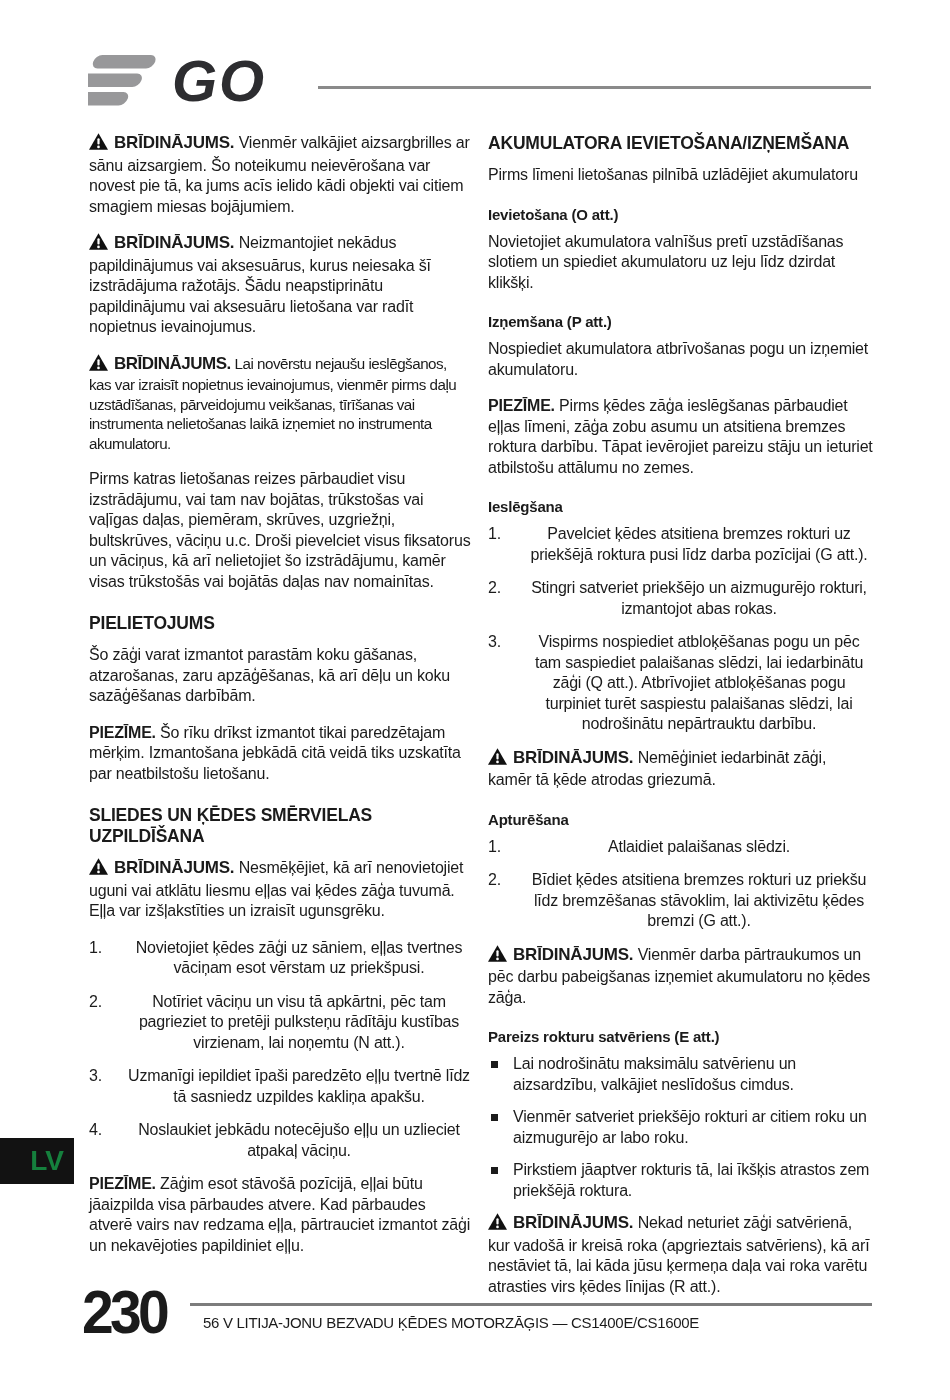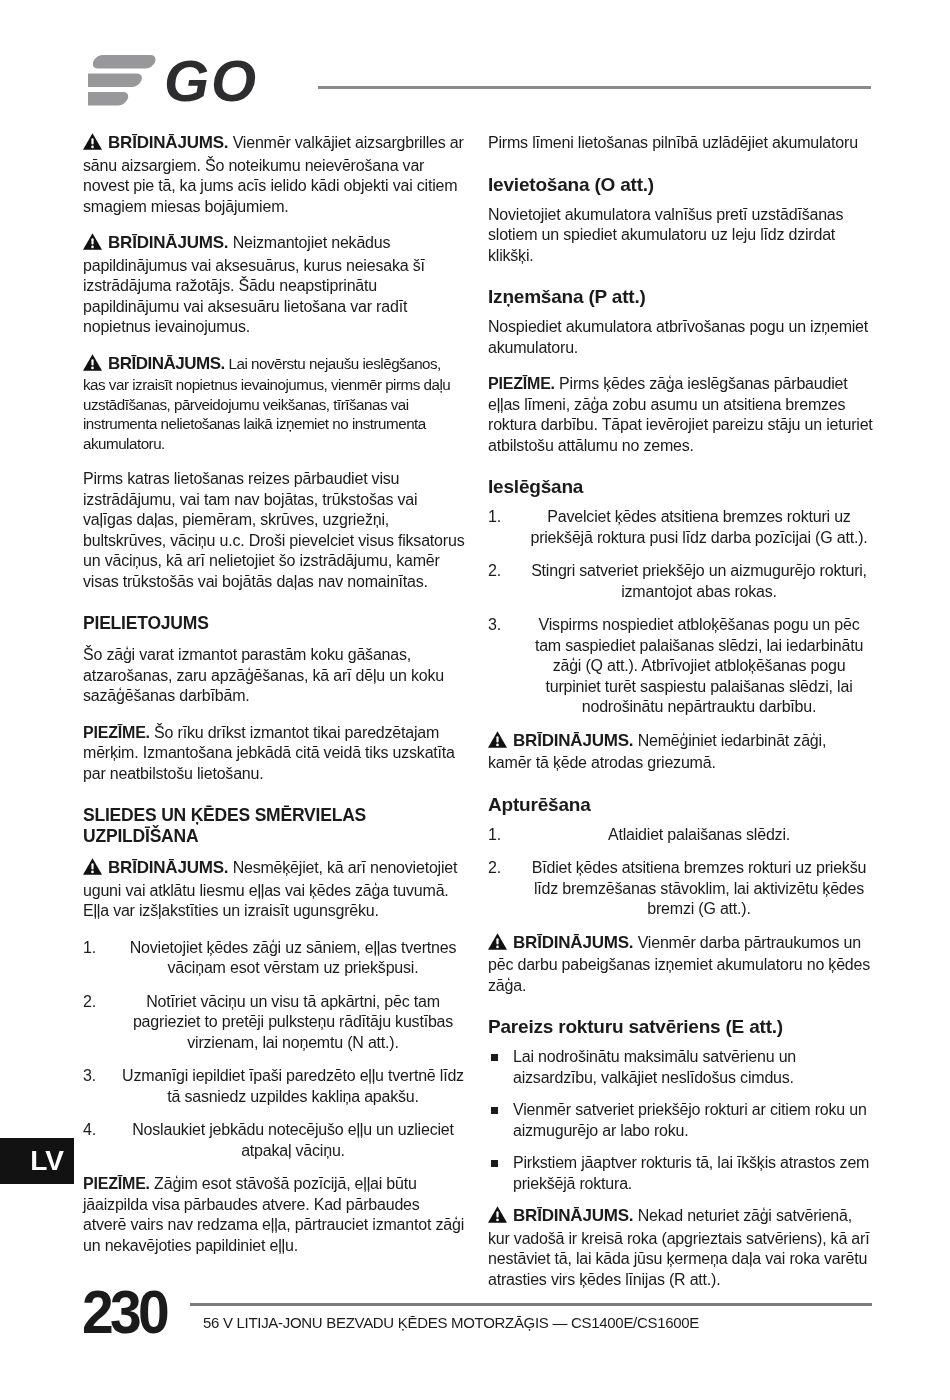--- a/index.html
+++ b/index.html
@@ -6,36 +6,36 @@
   .page{
     position:relative;
     width:950px;height:1400px;
     background:#ffffff;
     font-family:"Liberation Sans",sans-serif;
     color:#1b1b1b;
     overflow:hidden;
     margin:0 auto;
   }
   
-  .logo{position:absolute;left:88px;top:54px;display:flex;align-items:center;}
+  .logo{position:absolute;left:88px;top:54px;display:flex;align-items:center;gap:8px;}
   .logo-bars{display:block;}
   .logo-go{
     font-size:58px;font-weight:700;font-style:italic;line-height:48px;
     letter-spacing:2px;color:#2d2d30;transform:scaleY(.98);
   }
   .header-rule{position:absolute;left:318px;top:86px;width:553px;height:3px;background:#8a8a8a;}
   
   .col{position:absolute;top:133px;}
-  .col-left{left:83px;width:383px;}
+  .col-left{left:89px;width:383px;}
   .col-right{left:488px;width:385px;}
   .col p{margin:0 0 16px;font-size:16px;line-height:20.5px;letter-spacing:-0.2px;}
   .col p.tight{font-size:15.2px;line-height:19.5px;letter-spacing:-0.5px;}
   .h-section{font-weight:700;font-size:17.5px;letter-spacing:-0.2px;margin:21px 0 11px;}
   .h-section.first{margin-top:0;}
-  .h-sub{font-weight:700;font-size:19px;letter-spacing:-0.2px;margin:20px 0 9px;}
+  .h-sub{font-weight:700;font-size:15px;letter-spacing:-0.2px;margin:20px 0 9px;}
   .lbl{font-weight:700;}
   
   .warn-icon{display:inline-block;vertical-align:-2px;margin-right:6px;}
   .warn .lbl{font-size:17px;}
   
   ol.steps{margin:2px 0 6px;padding:0;list-style:none;counter-reset:step;}
   ol.steps li{
     counter-increment:step;position:relative;padding-left:37px;
     margin-bottom:13px;font-size:16px;line-height:20.5px;letter-spacing:-0.2px;text-align:center;
   }
@@ -43,21 +43,21 @@
   
   ul.bullets{margin:4px 0 6px;padding:0;list-style:none;}
   ul.bullets li{
     position:relative;padding-left:25px;margin-bottom:12px;
     font-size:16px;line-height:20.5px;letter-spacing:-0.2px;
   }
   ul.bullets li::before{content:"";position:absolute;left:3px;top:7px;width:7px;height:7px;background:#1b1b1b;}
   
   .lang-tab{
     position:absolute;left:0;top:1138px;width:74px;height:46px;
-    background:#121212;color:#ffffff;
+    background:#121212;color:#15803d;
     display:flex;align-items:center;justify-content:center;
     padding-left:20px;box-sizing:border-box;
     font-weight:700;font-size:28px;letter-spacing:0;
   }
   
   .page-num{
     position:absolute;left:82px;top:1276px;
     font-size:62px;font-weight:700;letter-spacing:-4px;
     transform:scaleX(.92);transform-origin:left;
   }
@@ -142,20 +142,21 @@
     </ol>
 
     <p>
       <b class="lbl">PIEZĪME.</b>
       <span>Zāģim esot stāvošā pozīcijā, eļļai būtu jāaizpilda visa pārbaudes atvere. Kad pārbaudes atverē vairs nav redzama eļļa, pārtrauciet izmantot zāģi un nekavējoties papildiniet eļļu.</span>
     </p>
   </div>
 
   <div class="col col-right">
 
+    <div class="h-section first">AKUMULATORA IEVIETOŠANA/IZŅEMŠANA</div>
     <p>Pirms līmeni lietošanas pilnībā uzlādējiet akumulatoru</p>
 
     <div class="h-sub">Ievietošana (O att.)</div>
     <p>Novietojiet akumulatora valnīšus pretī uzstādīšanas slotiem un spiediet akumulatoru uz leju līdz dzirdat klikšķi.</p>
 
     <div class="h-sub">Izņemšana (P att.)</div>
     <p>Nospiediet akumulatora atbrīvošanas pogu un izņemiet akumulatoru.</p>
 
     <p>
       <b class="lbl">PIEZĪME.</b>

